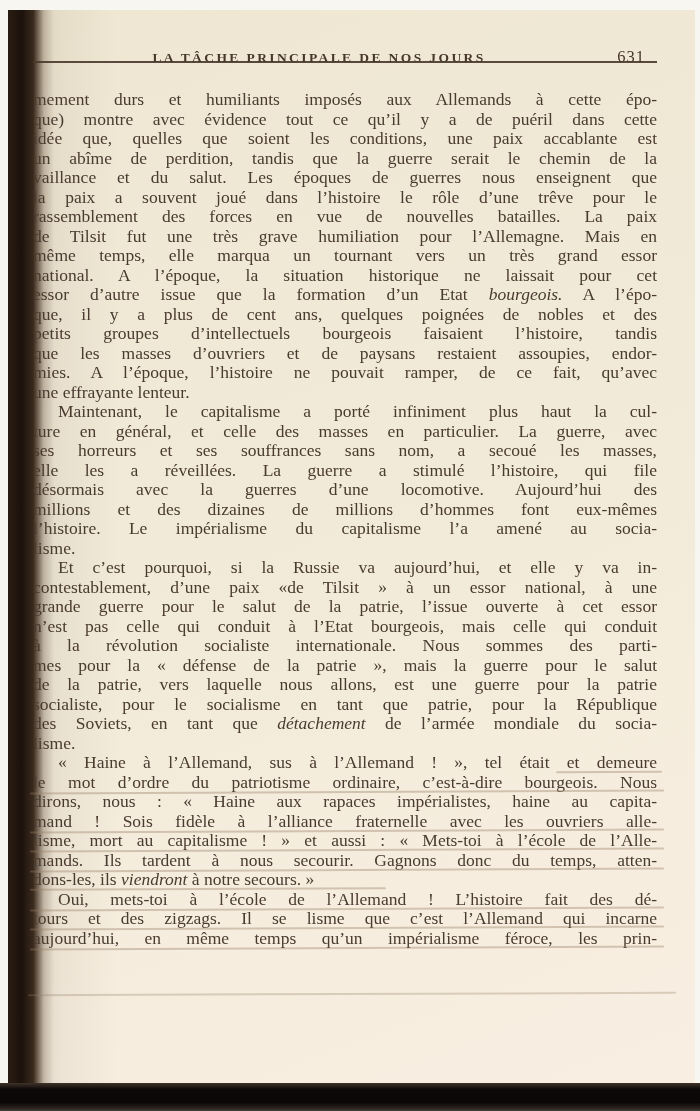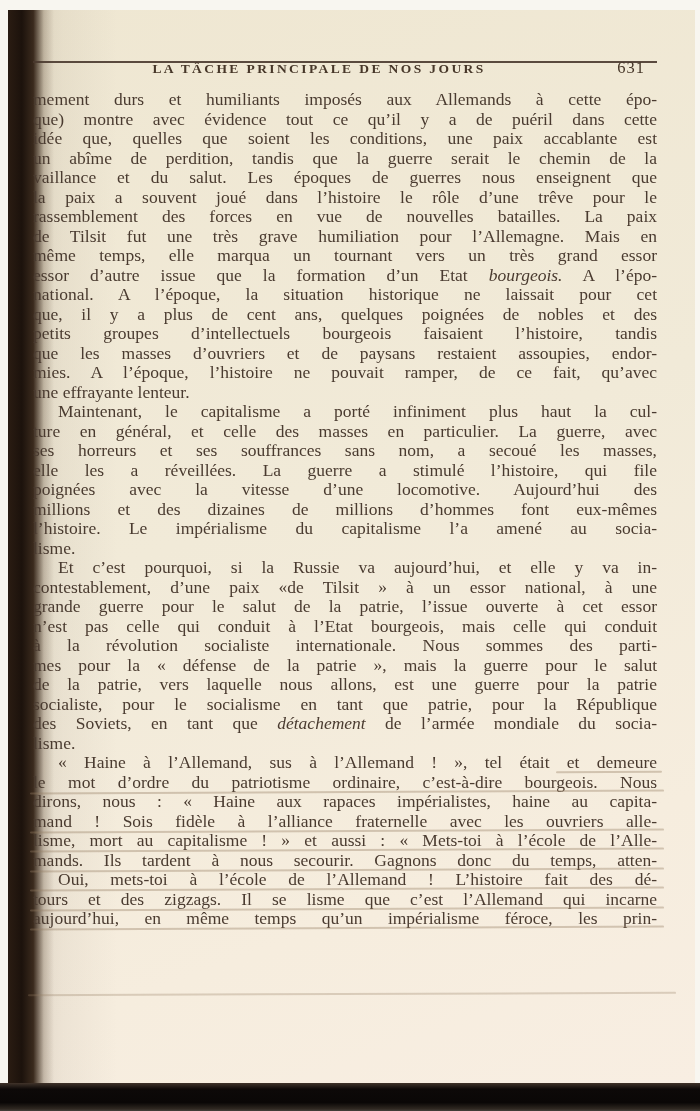--- a/index.html
+++ b/index.html
@@ -9,21 +9,21 @@
   .page{position:absolute;left:8px;top:10px;right:5px;bottom:24px;
         background:
           linear-gradient(to right, rgba(70,50,35,0.18) 0px, rgba(70,50,35,0.05) 55px, rgba(0,0,0,0) 110px),
           linear-gradient(160deg,#efe7d2 0%,#f1ead8 45%,#f6edde 78%,#f8eee2 100%);}
   
   .gutter{position:absolute;left:8px;top:10px;width:46px;bottom:24px;
         background:linear-gradient(to right,#2a1c12 0%,#1c120c 30%,#3a2a1d 55%,rgba(90,70,50,0.25) 78%,rgba(90,70,50,0) 100%);}
   
   .bottom-band{position:absolute;left:0;right:0;top:1083px;height:28px;
         background:linear-gradient(to bottom,#40332a 0%,#0d0908 22%,#0a0706 70%,#2e2720 92%,#45403a 100%);}
-  .header{position:absolute;left:33px;top:58px;width:624px;display:flex;align-items:baseline;color:#473729;}
+  .header{position:absolute;left:33px;top:47px;width:624px;display:flex;align-items:baseline;color:#473729;}
   .header .title{flex:1;text-align:center;font-size:13.5px;font-weight:600;letter-spacing:2.4px;white-space:nowrap;}
   .header .pagenum{width:52px;text-align:center;font-size:16.5px;font-weight:400;letter-spacing:1px;}
   .rule{position:absolute;left:33px;top:61px;width:624px;height:2px;background:#49392d;opacity:.9;}
   .textcol{position:absolute;left:33px;top:90px;width:624px;color:#4a3b30;font-size:17.5px;}
   .line{position:relative;height:19.5px;line-height:19.5px;text-align:justify;text-align-last:justify;white-space:nowrap;}
   .line.end{text-align-last:left;}
   .line.indent{text-indent:25px;}
   .it{font-style:italic;}
   .pencil{position:absolute;bottom:-0.5px;height:1.6px;background:#967f64;opacity:.38;
           transform:rotate(-0.25deg);border-radius:1px;display:block;}
@@ -49,51 +49,52 @@
   <div class="textcol">
       <div class="line"><span>mement durs et humiliants imposés aux Allemands à cette épo-</span></div>
       <div class="line"><span>que) montre avec évidence tout ce qu’il y a de puéril dans cette</span></div>
       <div class="line"><span>idée que, quelles que soient les conditions, une paix accablante est</span></div>
       <div class="line"><span>un abîme de perdition, tandis que la guerre serait le chemin de la</span></div>
       <div class="line"><span>vaillance et du salut. Les époques de guerres nous enseignent que</span></div>
       <div class="line"><span>la paix a souvent joué dans l’histoire le rôle d’une trêve pour le</span></div>
       <div class="line"><span>rassemblement des forces en vue de nouvelles batailles. La paix</span></div>
       <div class="line"><span>de Tilsit fut une très grave humiliation pour l’Allemagne. Mais en</span></div>
       <div class="line"><span>même temps, elle marqua un tournant vers un très grand essor</span></div>
+      <div class="line"><span>national. A l’époque, la situation historique ne laissait pour cet</span></div>
       <div class="line"><span>essor d’autre issue que la formation d’un Etat </span><span class="it">bourgeois.</span><span> A l’épo-</span></div>
-      <div class="line"><span>national. A l’époque, la situation historique ne laissait pour cet</span></div>
       <div class="line"><span>que, il y a plus de cent ans, quelques poignées de nobles et des</span></div>
       <div class="line"><span>petits groupes d’intellectuels bourgeois faisaient l’histoire, tandis</span></div>
       <div class="line"><span>que les masses d’ouvriers et de paysans restaient assoupies, endor-</span></div>
       <div class="line"><span>mies. A l’époque, l’histoire ne pouvait ramper, de ce fait, qu’avec</span></div>
       <div class="line end"><span>une effrayante lenteur.</span></div>
       <div class="line indent"><span>Maintenant, le capitalisme a porté infiniment plus haut la cul-</span></div>
       <div class="line"><span>ture en général, et celle des masses en particulier. La guerre, avec</span></div>
       <div class="line"><span>ses horreurs et ses souffrances sans nom, a secoué les masses,</span></div>
       <div class="line"><span>elle les a réveillées. La guerre a stimulé l’histoire, qui file</span></div>
-      <div class="line"><span>poignées avec la vitesse d’une locomotive. Aujourd’hui des</span></div>
+      <div class="line"><span>désormais avec la guerres d’une locomotive. Aujourd’hui des</span></div>
       <div class="line"><span>millions et des dizaines de millions d’hommes font eux-mêmes</span></div>
       <div class="line"><span>l’histoire. Le impérialisme du capitalisme l’a amené au socia-</span></div>
       <div class="line end"><span>lisme.</span></div>
       <div class="line indent"><span>Et c’est pourquoi, si la Russie va aujourd’hui, et elle y va in-</span></div>
       <div class="line"><span>contestablement, d’une paix «de Tilsit » à un essor national, à une</span></div>
       <div class="line"><span>grande guerre pour le salut de la patrie, l’issue ouverte à cet essor</span></div>
       <div class="line"><span>n’est pas celle qui conduit à l’Etat bourgeois, mais celle qui conduit</span></div>
       <div class="line"><span>à la révolution socialiste internationale. Nous sommes des parti-</span></div>
       <div class="line"><span>mes pour la « défense de la patrie », mais la guerre pour le salut</span></div>
       <div class="line"><span>de la patrie, vers laquelle nous allons, est une guerre pour la patrie</span></div>
       <div class="line"><span>socialiste, pour le socialisme en tant que patrie, pour la République</span></div>
       <div class="line"><span>des Soviets, en tant que </span><span class="it">détachement</span><span> de l’armée mondiale du socia-</span></div>
       <div class="line end"><span>lisme.</span></div>
       <div class="line indent"><span>« Haine à l’Allemand, sus à l’Allemand ! », tel était et demeure</span><i class="pencil right"></i></div>
       <div class="line"><span>le mot d’ordre du patriotisme ordinaire, c’est-à-dire bourgeois. Nous</span><i class="pencil full"></i></div>
       <div class="line"><span>dirons, nous : « Haine aux rapaces impérialistes, haine au capita-</span></div>
       <div class="line"><span>mand ! Sois fidèle à l’alliance fraternelle avec les ouvriers alle-</span><i class="pencil full"></i></div>
       <div class="line"><span>lisme, mort au capitalisme ! » et aussi : « Mets-toi à l’école de l’Alle-</span><i class="pencil full"></i></div>
       <div class="line"><span>mands. Ils tardent à nous secourir. Gagnons donc du temps, atten-</span><i class="pencil full"></i></div>
+      <div class="line end"><span>dons-les, ils </span><span class="it">viendront</span><span> à notre secours. »</span><i class="pencil left"></i></div>
       <div class="line indent"><span>Oui, mets-toi à l’école de l’Allemand ! L’histoire fait des dé-</span><i class="pencil full"></i></div>
       <div class="line"><span>tours et des zigzags. Il se lisme que c’est l’Allemand qui incarne</span><i class="pencil full"></i></div>
       <div class="line"><span>aujourd’hui, en même temps qu’un impérialisme féroce, les prin-</span><i class="pencil full"></i></div>
     </div>
 
   <div class="stray"></div>
   <div class="bottom-band"></div>
 </div>
 
 </body></html>

